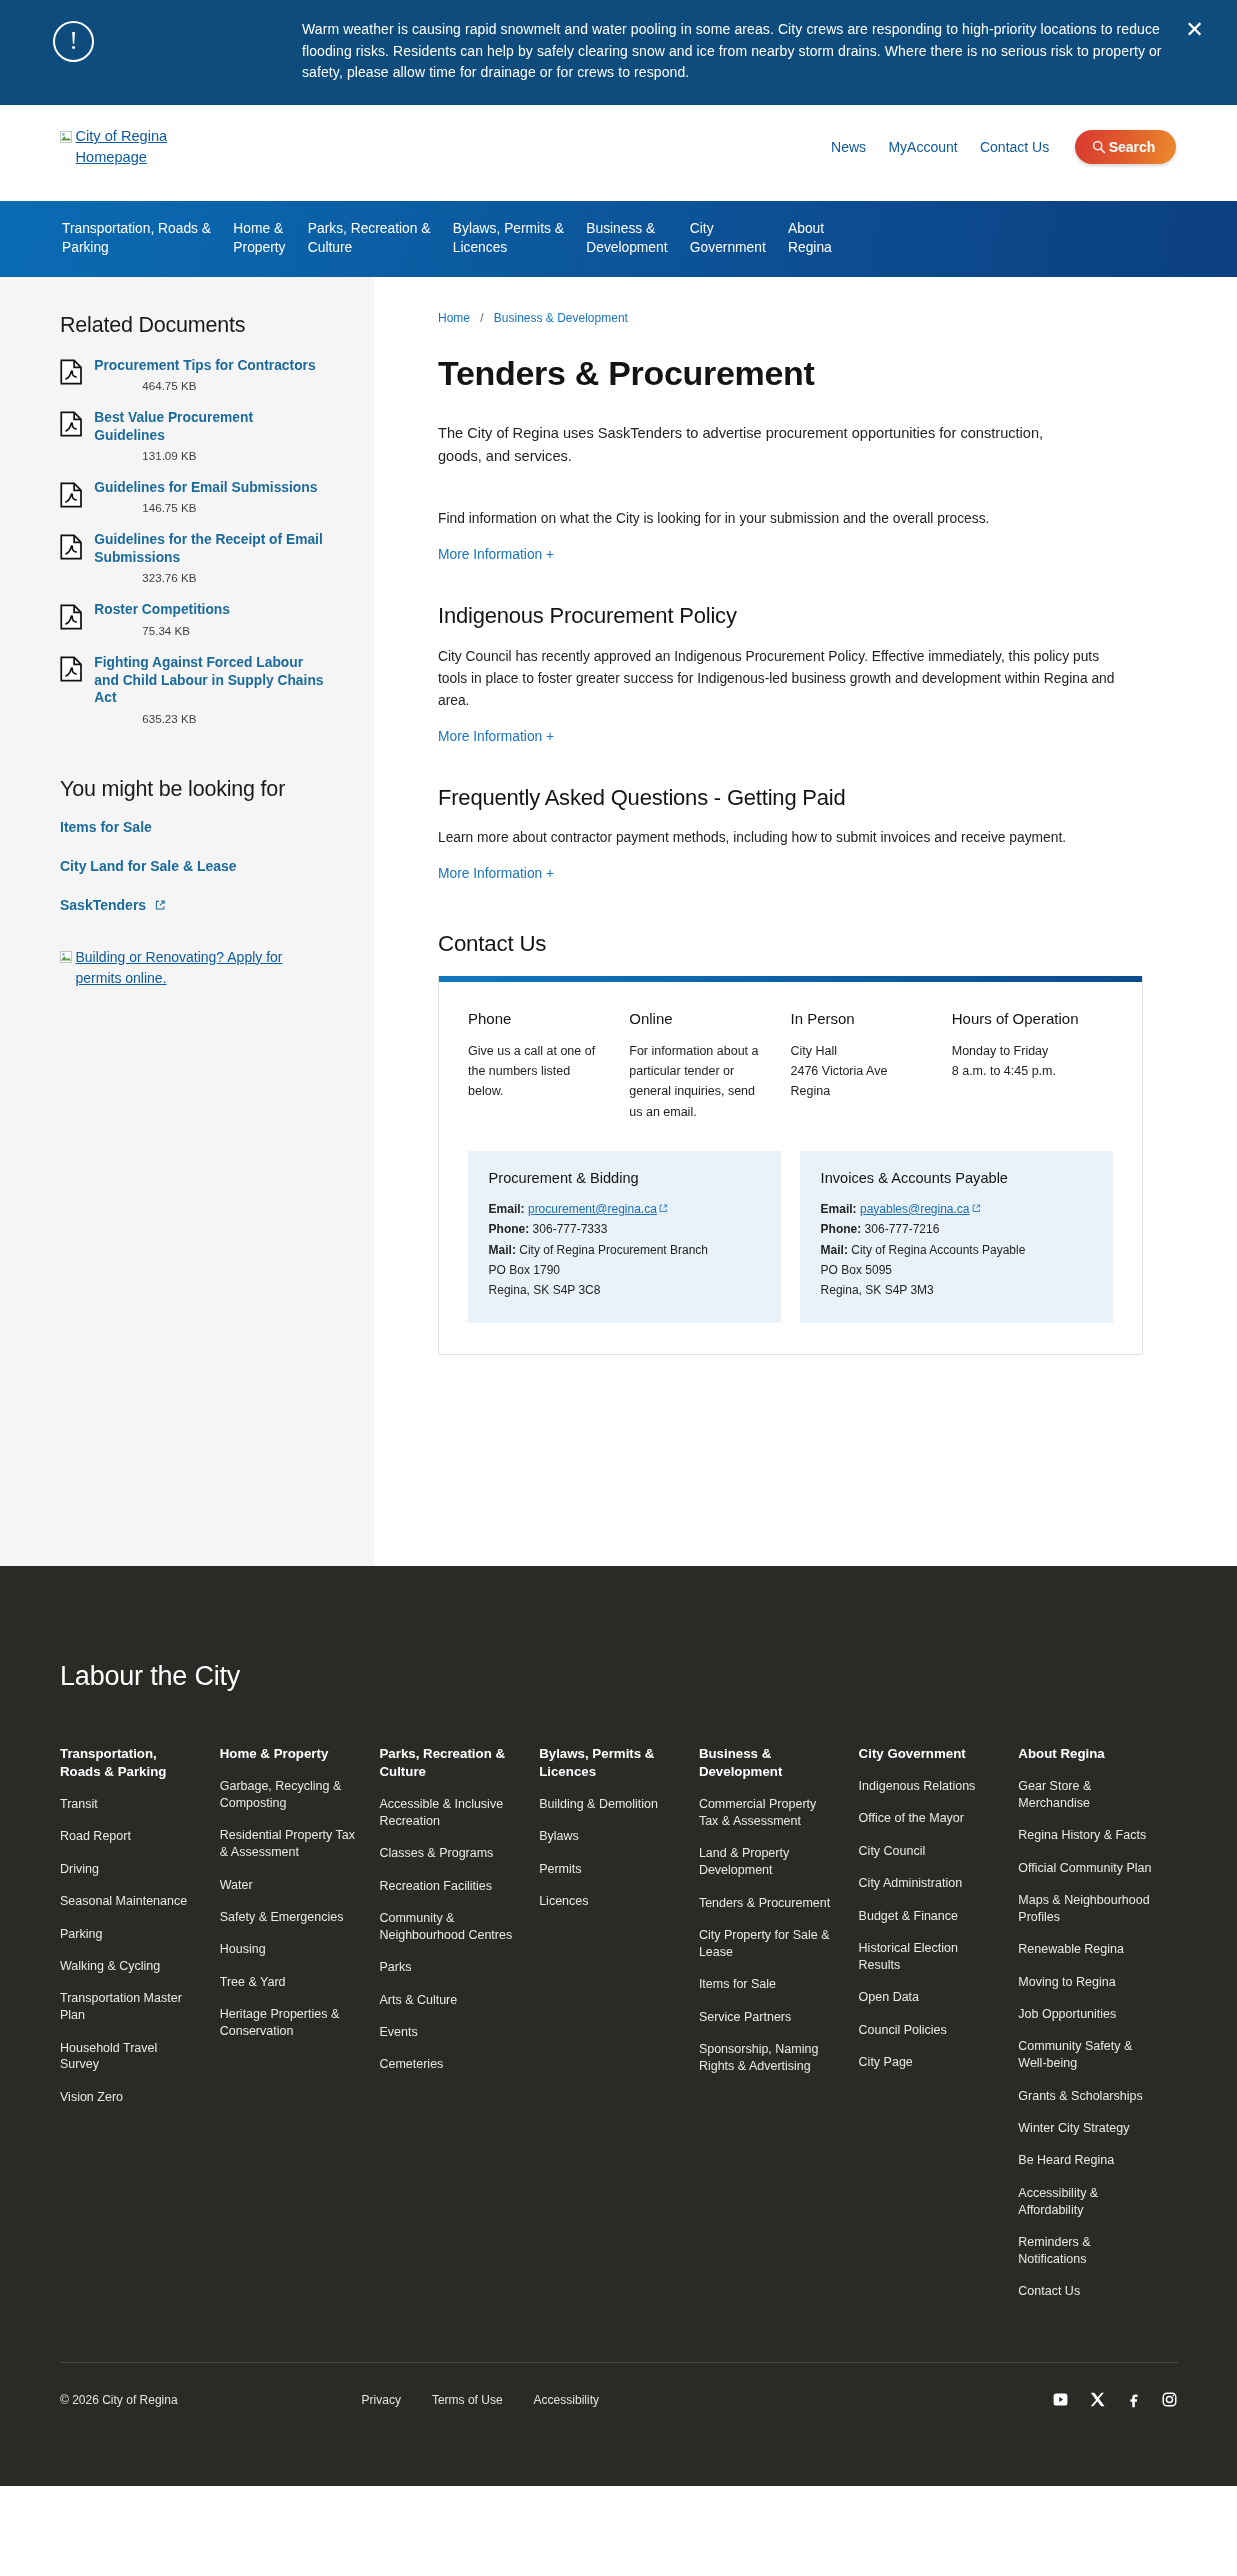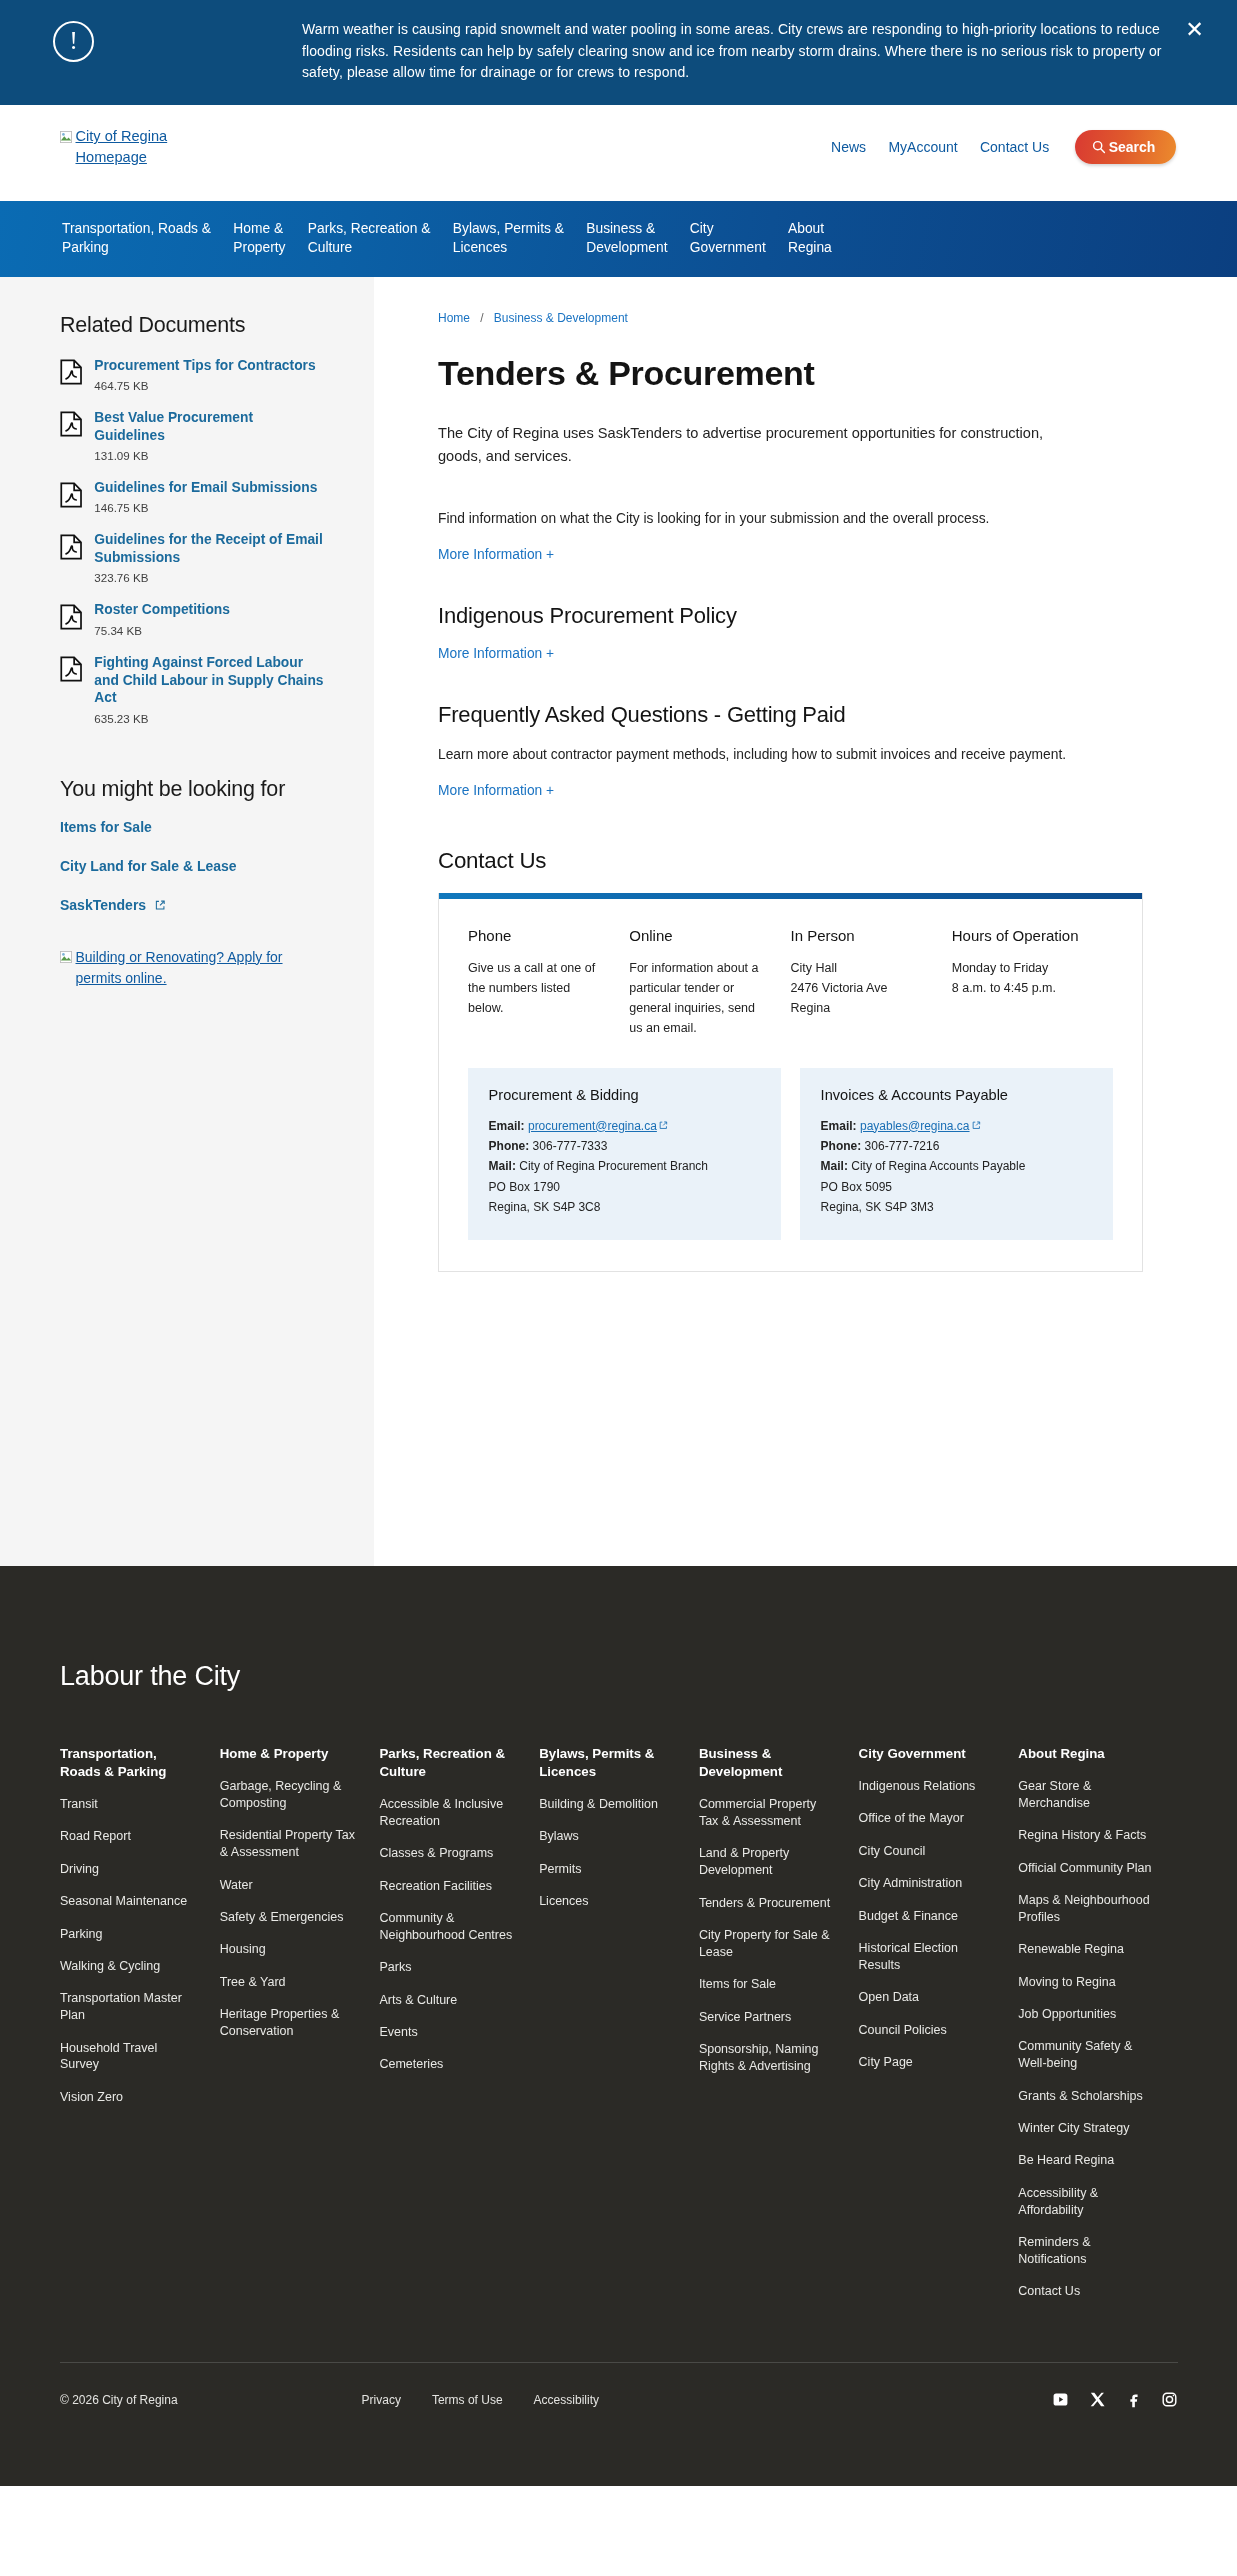--- a/index.html
+++ b/index.html
@@ -153,21 +153,21 @@
   .pdf-icon { flex: 0 0 22.3px; margin-top: 2.6px; }
   .doc-title {
     color: #1b6a9c;
     font-size: 13.8px;
     font-weight: 700;
     line-height: 1.3;
     text-decoration: none;
     display: block;
     cursor: pointer;
   }
-  .doc-size { font-size: 11.6px; color: #3f3f3f; margin-top: 4.3px; }
+  .doc-size { font-size: 11.6px; color: #3f3f3f; margin-top: 4.3px; margin-left: 48px; }
 
   .side-h2.second { margin-top: 52px; margin-bottom: 17px; }
   .side-link {
     display: block;
     color: #1b6a9c;
     font-size: 14px;
     font-weight: 700;
     text-decoration: none;
     margin-bottom: 23px;
     cursor: pointer;
@@ -480,20 +480,21 @@
       <a>Business &amp; Development</a>
     </div>
 
     <h1 class="page-title">Tenders &amp; Procurement</h1>
     <p class="lede">The City of Regina uses SaskTenders to advertise procurement opportunities for construction, goods, and services.</p>
 
     <p class="sect-body">Find information on what the City is looking for in your submission and the overall process.</p>
     <a class="more">More Information +</a>
 
     <h2 class="sect">Indigenous Procurement Policy</h2>
+    <p class="sect-body">City Council has recently approved an Indigenous Procurement Policy. Effective immediately, this policy puts tools in place to foster greater success for Indigenous-led business growth and development within Regina and area.</p>
     <a class="more">More Information +</a>
 
     <h2 class="sect">Frequently Asked Questions - Getting Paid</h2>
     <p class="sect-body">Learn more about contractor payment methods, including how to submit invoices and receive payment.</p>
     <a class="more">More Information +</a>
 
     <h2 class="sect contact-h">Contact Us</h2>
 
     <section class="contact-card">
       <div class="card-accent"></div>

